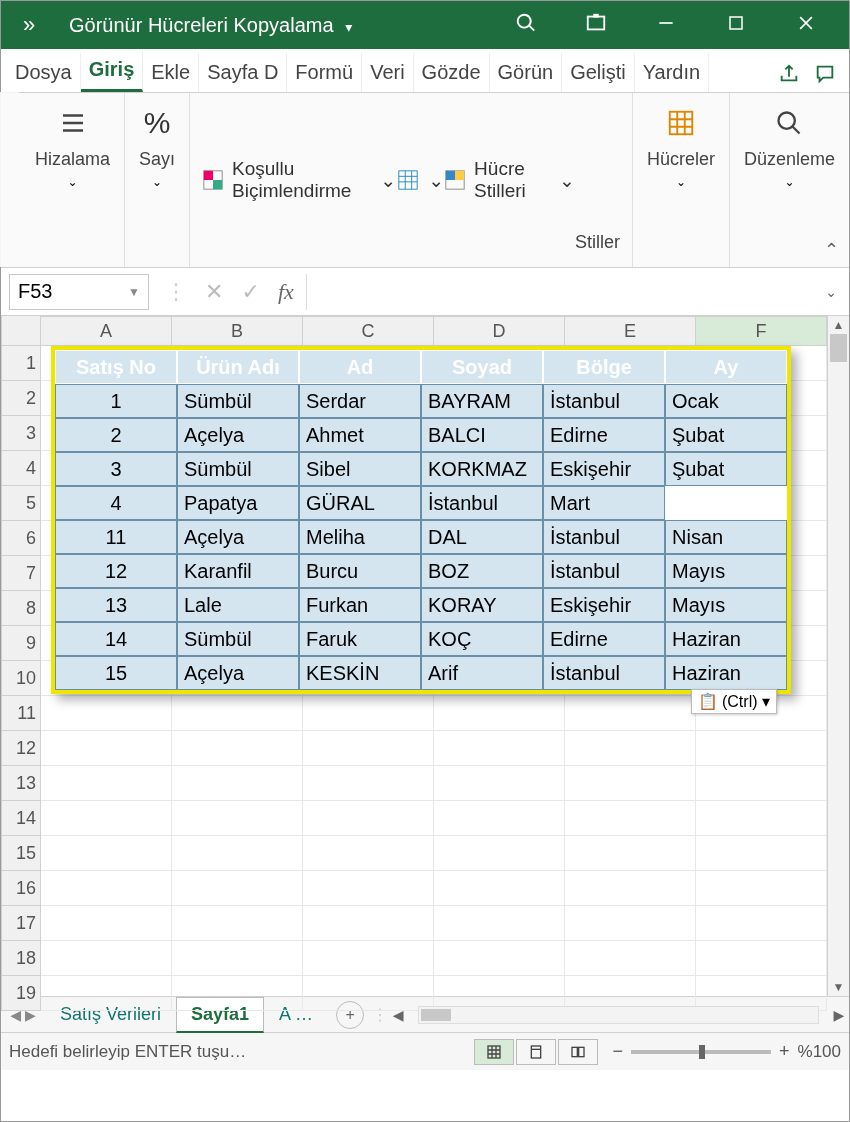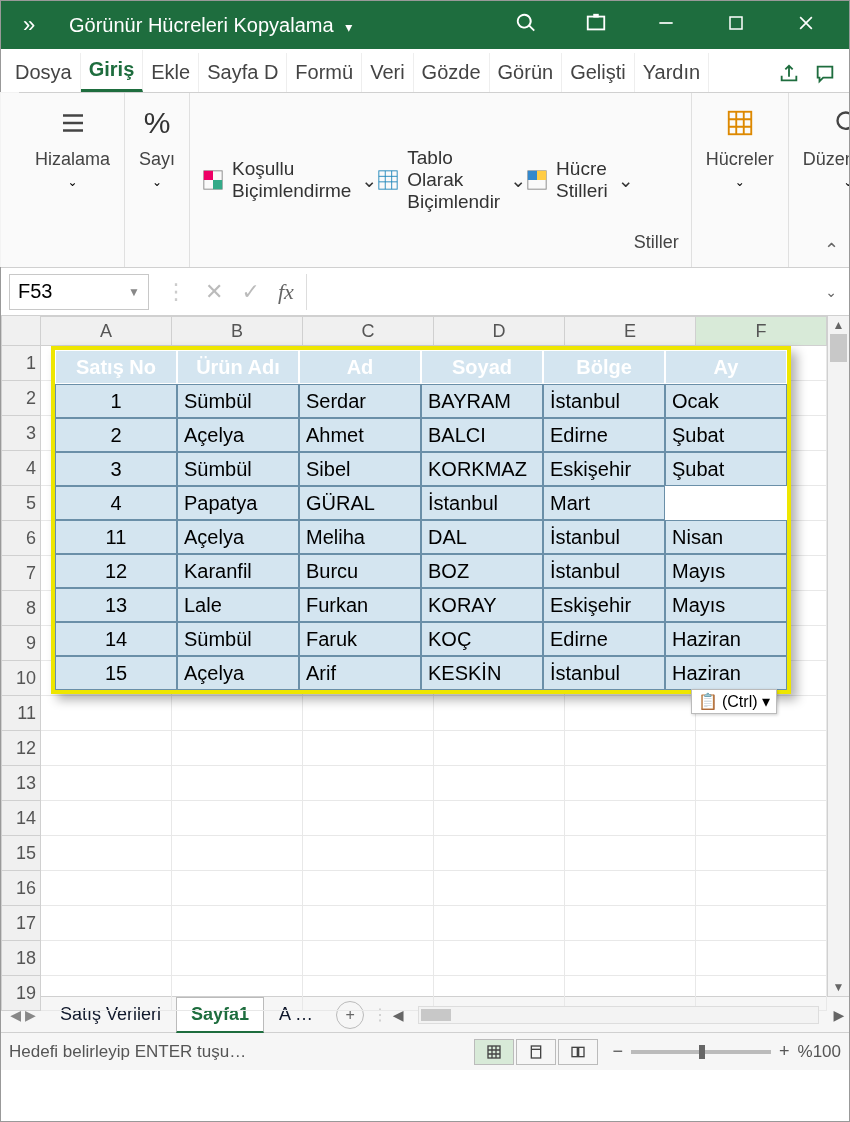--- a/index.html
+++ b/index.html
@@ -49,21 +49,21 @@
 .dtrow{display:flex;}
 .dtcell{width:122px;height:34px;border:1px solid #6a8fa8;padding:2px 6px;font-size:20px;display:flex;align-items:center;background:#d4e5f0;}
 .dtcell.c0{justify-content:center;}
 .scroll-v{width:22px;background:#f3f3f3;border-left:1px solid #d0d0d0;position:relative;}
 .scroll-v .thumb{position:absolute;left:2px;right:2px;top:18px;height:28px;background:#c8c8c8;}
 .scroll-v .arr{position:absolute;left:0;right:0;height:18px;display:flex;align-items:center;justify-content:center;font-size:12px;color:#666;cursor:pointer;}
 .scroll-v .arr.bot{bottom:0;}
 .paste-tag{position:absolute;right:50px;top:373px;background:#fff;border:1px solid #bbb;padding:2px 6px;font-size:16px;display:flex;align-items:center;gap:4px;box-shadow:1px 1px 3px rgba(0,0,0,0.2);cursor:pointer;}
 .sheettabs{height:36px;display:flex;align-items:center;border-top:1px solid #d0d0d0;background:#f6f6f6;}
 .sheettabs .nav{width:44px;display:flex;justify-content:center;gap:6px;color:#888;font-size:14px;}
-.sheettabs .stab{padding:6px 14px;font-size:18px;color:#0f172a;border:1px solid transparent;cursor:pointer;}
+.sheettabs .stab{padding:6px 14px;font-size:18px;color:#0f766e;border:1px solid transparent;cursor:pointer;}
 .sheettabs .stab.active{background:#fff;border:1px solid #bbb;border-bottom:2px solid #1e6d3e;color:#1e6d3e;font-weight:600;}
 .sheettabs .add{width:28px;height:28px;border:1px solid #bbb;border-radius:50%;display:flex;align-items:center;justify-content:center;margin-left:8px;font-size:16px;color:#666;cursor:pointer;}
 .sheettabs .hsb{flex:1;margin:0 10px;height:18px;background:#f3f3f3;border:1px solid #ddd;position:relative;}
 .sheettabs .hsb .hthumb{position:absolute;left:2px;top:2px;bottom:2px;width:30px;background:#c8c8c8;}
 .sheettabs .harr{width:20px;text-align:center;color:#666;font-size:14px;cursor:pointer;}
 .statusbar{height:38px;display:flex;align-items:center;border-top:1px solid #d0d0d0;background:#f6f6f6;padding:0 8px;font-size:17px;color:#555;}
 .statusbar .views{display:flex;gap:2px;margin-left:12px;}
 .statusbar .vbtn{width:40px;height:26px;border:1px solid #bbb;display:flex;align-items:center;justify-content:center;font-size:14px;cursor:pointer;}
 .statusbar .vbtn.active{background:#d8ead8;}
 .statusbar .zoom{display:flex;align-items:center;gap:8px;margin-left:14px;}
@@ -161,21 +161,20 @@
       <span>Koşullu Biçimlendirme</span>
         <span>⌄</span>
     </div>
     <div class="srow">
       <span class="sicon">
         <svg width="22" height="22" viewBox="0 0 24 24">
             <rect x="2" y="2" width="20" height="20" fill="none" stroke="#28b"></rect>
             <path d="M2 8h20M2 14h20M9 2v20M16 2v20" stroke="#28b"></path>
           </svg>
       </span>
-      <span>Tablo Olarak Biçimlendir</span>
         <span>⌄</span>
     </div>
     <div class="srow">
       <span class="sicon">
         <svg width="22" height="22" viewBox="0 0 24 24">
             <rect x="2" y="2" width="20" height="20" fill="none" stroke="#888"></rect>
             <rect x="2" y="2" width="10" height="10" fill="#38c"></rect>
             <rect x="12" y="2" width="10" height="10" fill="#fc4"></rect>
           </svg>
       </span>
@@ -478,22 +477,22 @@
           <div class="dtcell c0">14</div>
           <div class="dtcell">Sümbül</div>
           <div class="dtcell">Faruk</div>
           <div class="dtcell">KOÇ</div>
           <div class="dtcell">Edirne</div>
           <div class="dtcell">Haziran</div>
         </div>
         <div class="dtrow">
           <div class="dtcell c0">15</div>
           <div class="dtcell">Açelya</div>
+          <div class="dtcell">KESKİN</div>
           <div class="dtcell">Arif</div>
-          <div class="dtcell">KESKİN</div>
           <div class="dtcell">İstanbul</div>
           <div class="dtcell">Haziran</div>
         </div>
       </div>
     <div class="paste-tag">
       <span>📋</span>
       <span>(Ctrl) ▾</span>
     </div>
   </div>
   <div class="scroll-v">

